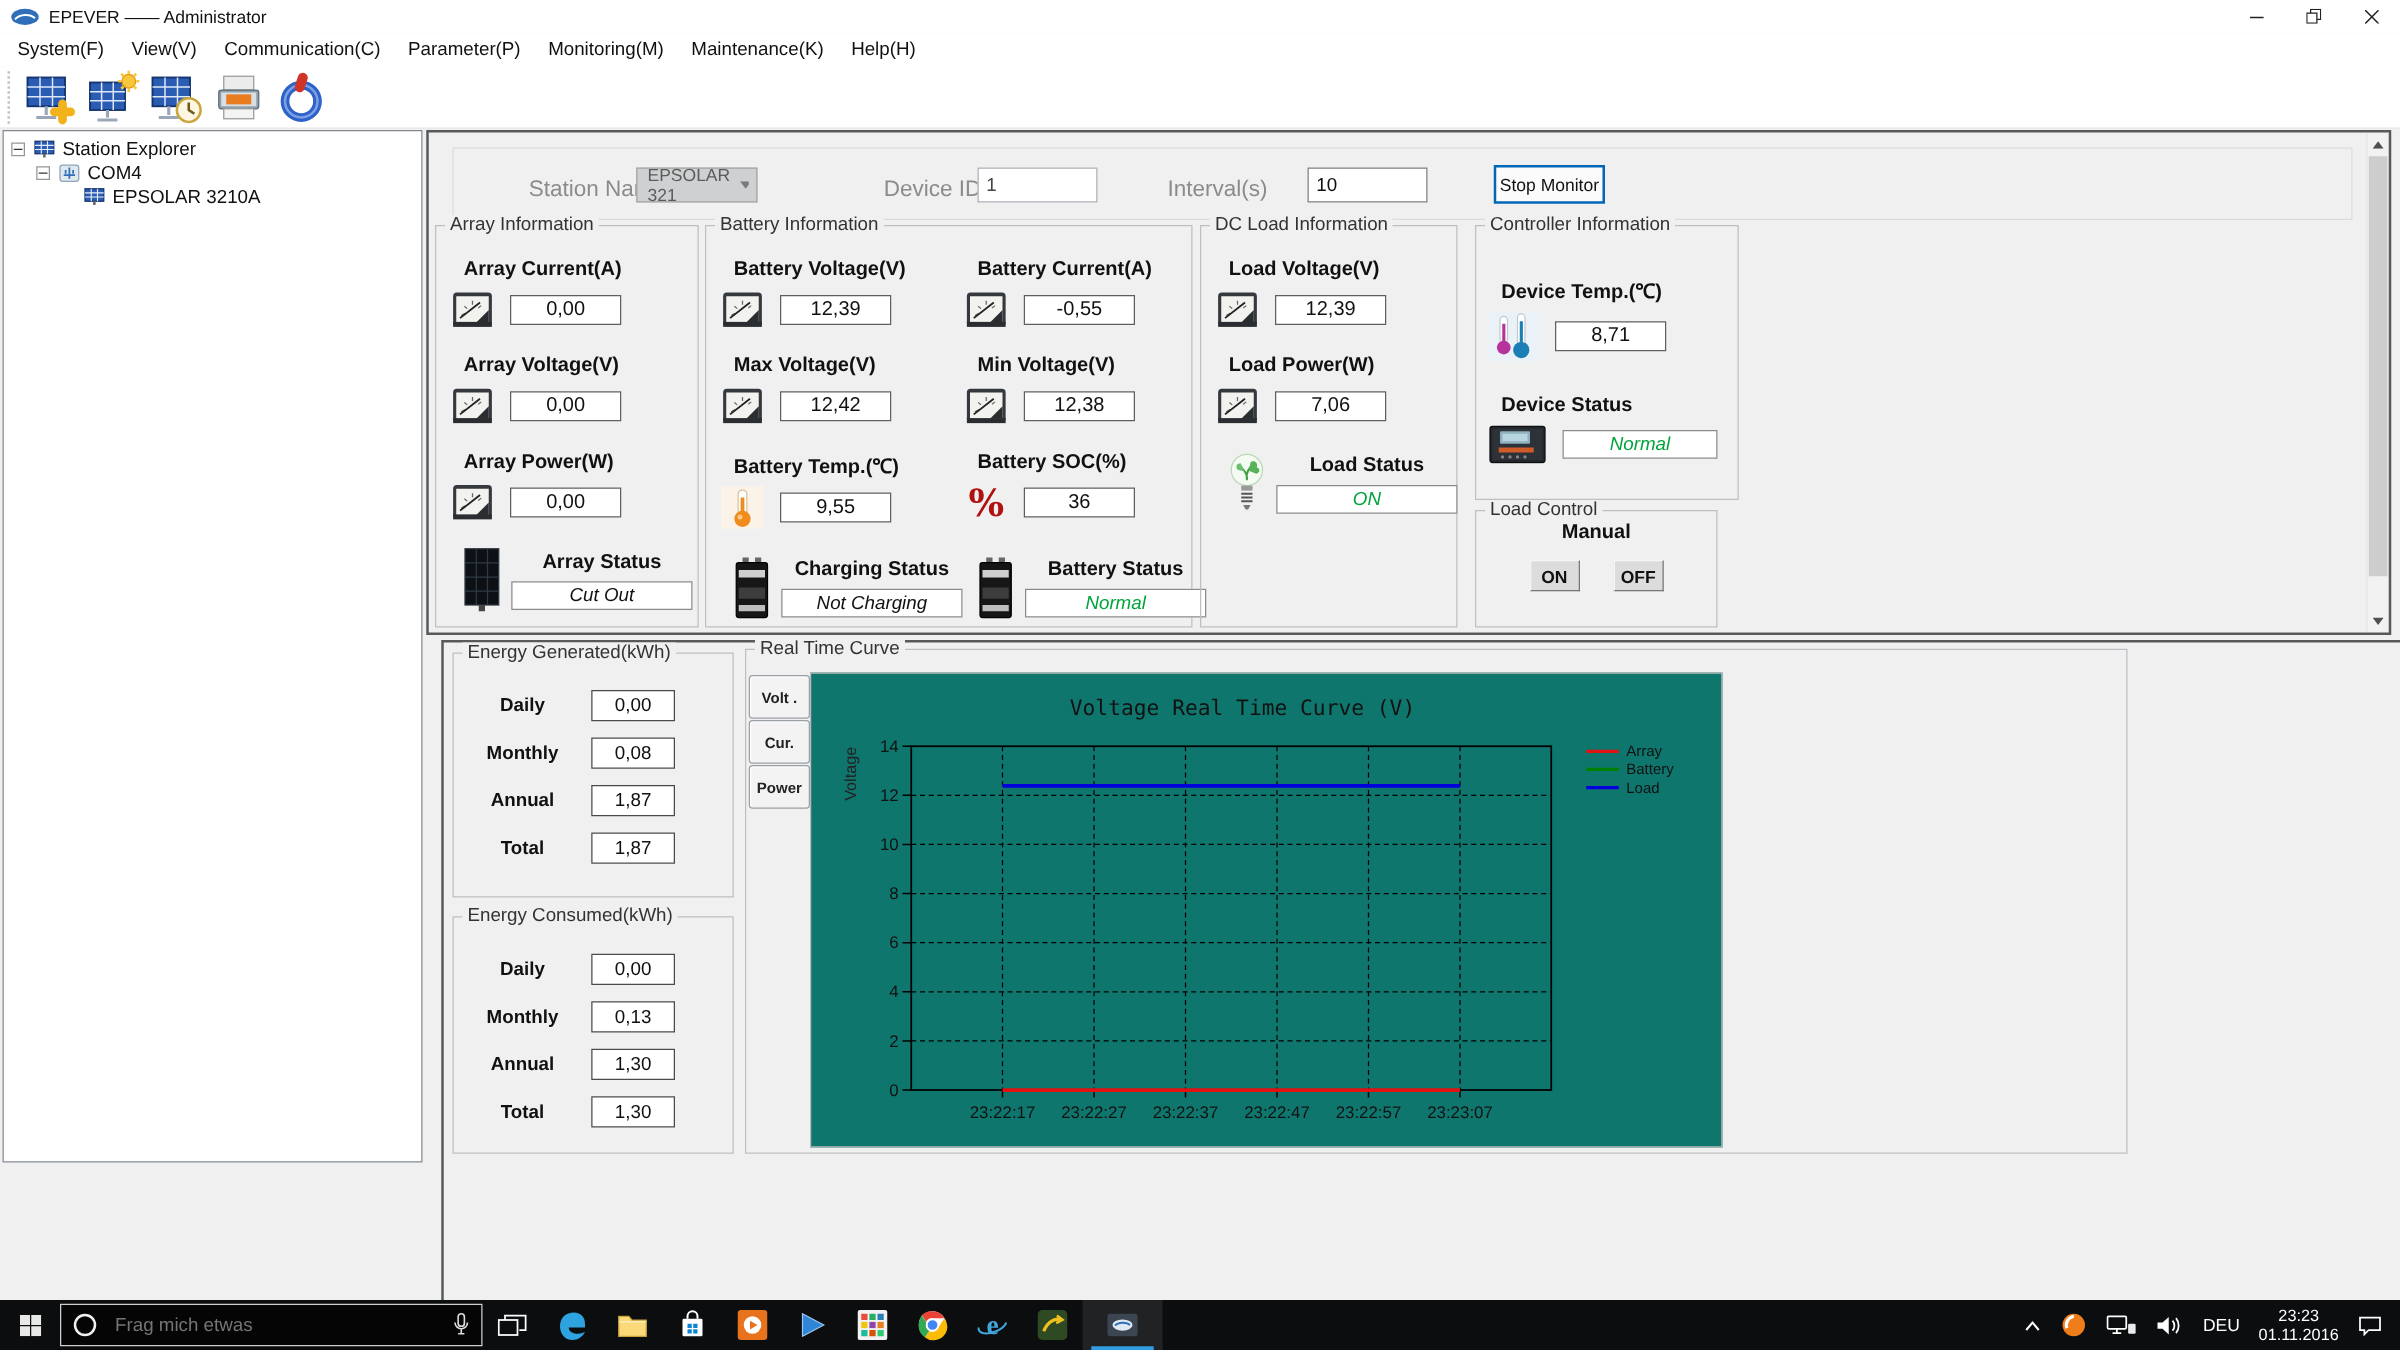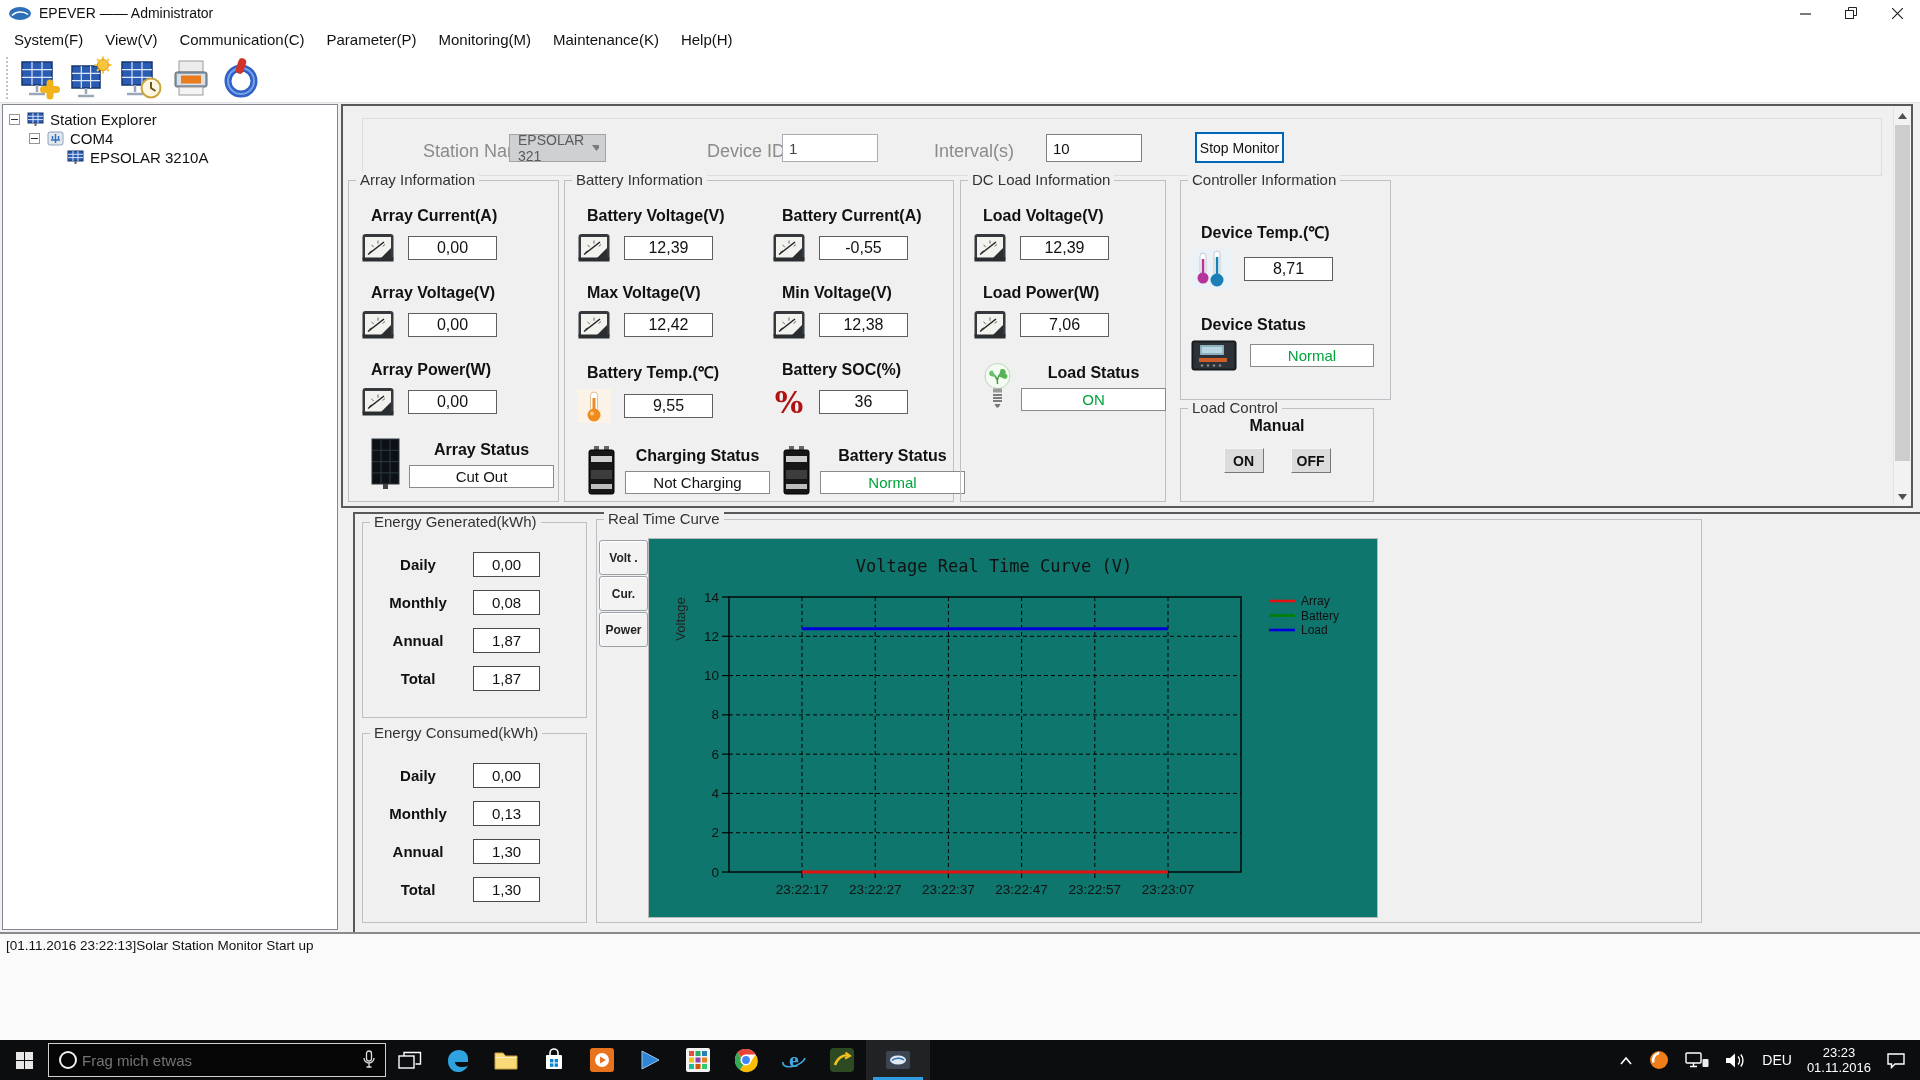--- a/index.html
+++ b/index.html
@@ -71,21 +71,21 @@
   .metric-row{display:flex;align-items:center;gap:13px}
   .m-icon{width:34px;height:34px;flex:0 0 34px}
   .m-icon.lg{width:40px;height:40px;flex:0 0 40px}
   .value-box{width:89px;height:24px;border:1px solid #5f5f5f;background:#fff;text-align:center;
     font-size:16px;line-height:22px}
   .status-block{display:flex;align-items:center;gap:7px;margin-left:8px;margin-top:2px}
   .s-icon{width:33px;height:52px;flex:0 0 33px}
   .status-col{display:flex;flex-direction:column;align-items:center}
   .status-label{font-weight:bold;font-size:16px;margin-bottom:6px;white-space:nowrap}
   .status-box{width:145px;height:23px;border:1px solid #8a8a8a;background:#fff;text-align:center;
-    font-size:15px;line-height:21px}
+    font-style:italic;font-size:15px;line-height:21px}
 
   .ctrl-temp{margin:40px 0 0 10px}
   .ctrl-status{margin:27px 0 0 10px}
   .ctrl-icon{width:46px;height:31px;flex:0 0 46px}
   .status-box.sm{width:124px}
   .green{color:#00A33C}
 
   .manual-label{text-align:center;font-weight:bold;font-size:16px;margin-top:8px}
   .lc-buttons{display:flex;justify-content:center;gap:27px;margin-top:13px}
   .lc-btn{width:40px;height:25px;font-weight:bold;font-size:14px;font-family:inherit;
@@ -117,21 +117,21 @@
 
   
   .statusbar{position:absolute;top:932px;left:0;width:1920px;height:108px;background:#fafafa;
     border-top:2px solid #8a8a8a;font-size:13.5px;padding:4px 6px;color:#111}
 
   
   .taskbar{position:absolute;top:1040px;left:0;width:1920px;height:40px;background:#0b0d0f;
     display:flex;align-items:stretch;color:#eee}
   .tb-start{width:48px;display:flex;align-items:center;justify-content:center}
   .search{width:338px;margin:3px 0;border:1px solid #d0d0d0;background:#050505;display:flex;
-    align-items:center;padding:0 9px;gap:4px}
+    align-items:center;padding:0 9px;gap:14px}
   .search input{flex:1;background:transparent;border:0;outline:none;color:#c9c9c9;font-size:15px;font-family:inherit}
   .task-icon{width:48px;display:flex;align-items:center;justify-content:center}
   .active-app{width:64px;position:relative;background:rgba(255,255,255,.09);
     display:flex;align-items:center;justify-content:center}
   .active-app .underline{position:absolute;bottom:0;left:7px;right:7px;height:3px;background:#2f9de0}
   .tray{margin-left:auto;display:flex;align-items:center;gap:15px;padding-right:14px}
   .tray-lang{font-size:14px;color:#fff}
   .clock{text-align:center;font-size:13px;line-height:15px;color:#fff}
 </style>
 </head>
@@ -665,23 +665,20 @@
             <line x1="620" y1="62" x2="646" y2="62" stroke="#e01212" stroke-width="2.6"></line>
             <text x="652" y="66" font-size="12" font-family="Liberation Sans, sans-serif" fill="#111">Array</text>
             <line x1="620" y1="76.5" x2="646" y2="76.5" stroke="#008000" stroke-width="2.6"></line>
             <text x="652" y="80.5" font-size="12" font-family="Liberation Sans, sans-serif" fill="#111">Battery</text>
             <line x1="620" y1="91" x2="646" y2="91" stroke="#0000dd" stroke-width="2.6"></line>
             <text x="652" y="95" font-size="12" font-family="Liberation Sans, sans-serif" fill="#111">Load</text>
           </svg></div>
     </div>
   </div>
 
-  <div class="statusbar">
-    <span>[01.11.2016 23:22:13]Solar Station Monitor Start up</span>
-  </div>
 
   <div class="taskbar">
     <div class="tb-start">
       <svg width="17" height="17">
           <g fill="#e8e8e8">
             <rect x="0" y="0" width="8" height="8"></rect>
             <rect x="9" y="0" width="8" height="8"></rect>
             <rect x="0" y="9" width="8" height="8"></rect>
             <rect x="9" y="9" width="8" height="8"></rect>
           </g>

